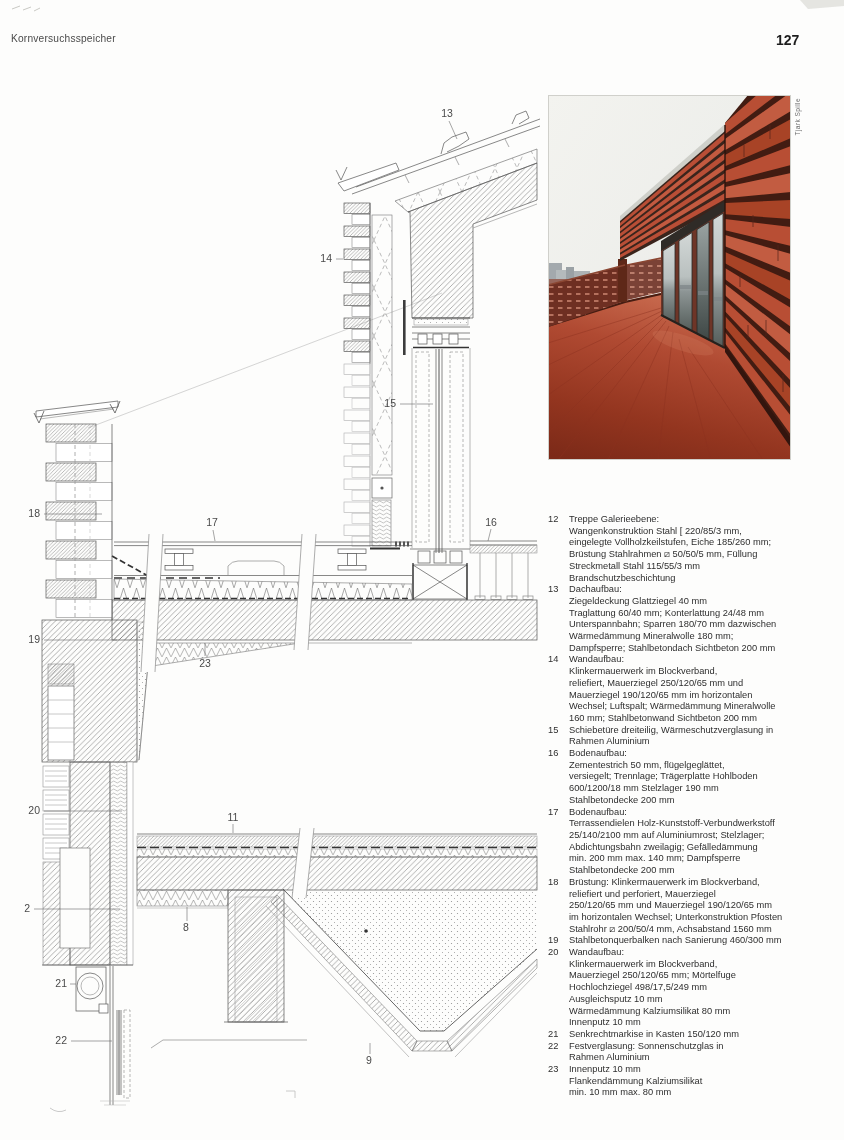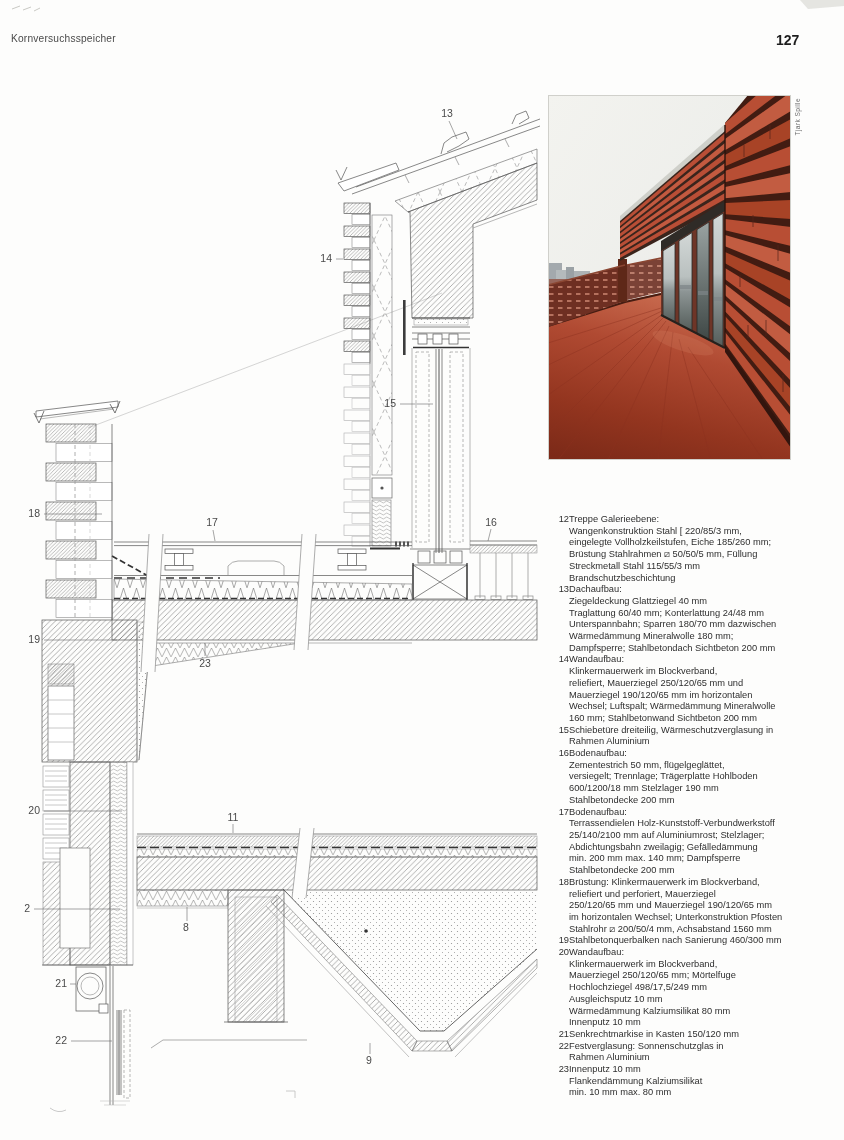--- a/index.html
+++ b/index.html
@@ -9,21 +9,21 @@
              font-size:10.2px;color:#4a4a4a;letter-spacing:.2px;margin-left:11px;}
   .hdr-page{position:absolute;top:32px;left:776px;font-size:14px;font-weight:bold;color:#1d1d1d;}
   .drawing-svg{position:absolute;left:0;top:0;z-index:1;}
   .photo-wrap{position:absolute;left:548px;top:95px;width:243px;height:365px;z-index:2;}
   .photo-credit{position:absolute;left:794px;top:98px;z-index:3;
                 writing-mode:vertical-rl;transform:rotate(180deg);
                 font-size:6.6px;color:#6d6d6d;letter-spacing:.4px;}
   .legend{position:absolute;left:548px;top:514px;width:292px;z-index:3;
           font-size:9.3px;line-height:11.7px;color:#2e2e2e;}
   .legend-item{display:flex;align-items:flex-start;}
-  .legend-num{width:21px;flex:none;text-align:right;}
+  .legend-num{width:21px;flex:none;}
   .legend-line{white-space:nowrap;}
   svg text{font-family:"Liberation Sans",sans-serif;}
 </style>
 </head>
 <body>
 
 <div class="page">
 
   <div class="hdr-title">Kornversuchsspeicher</div>
   <div class="hdr-page">127</div>

